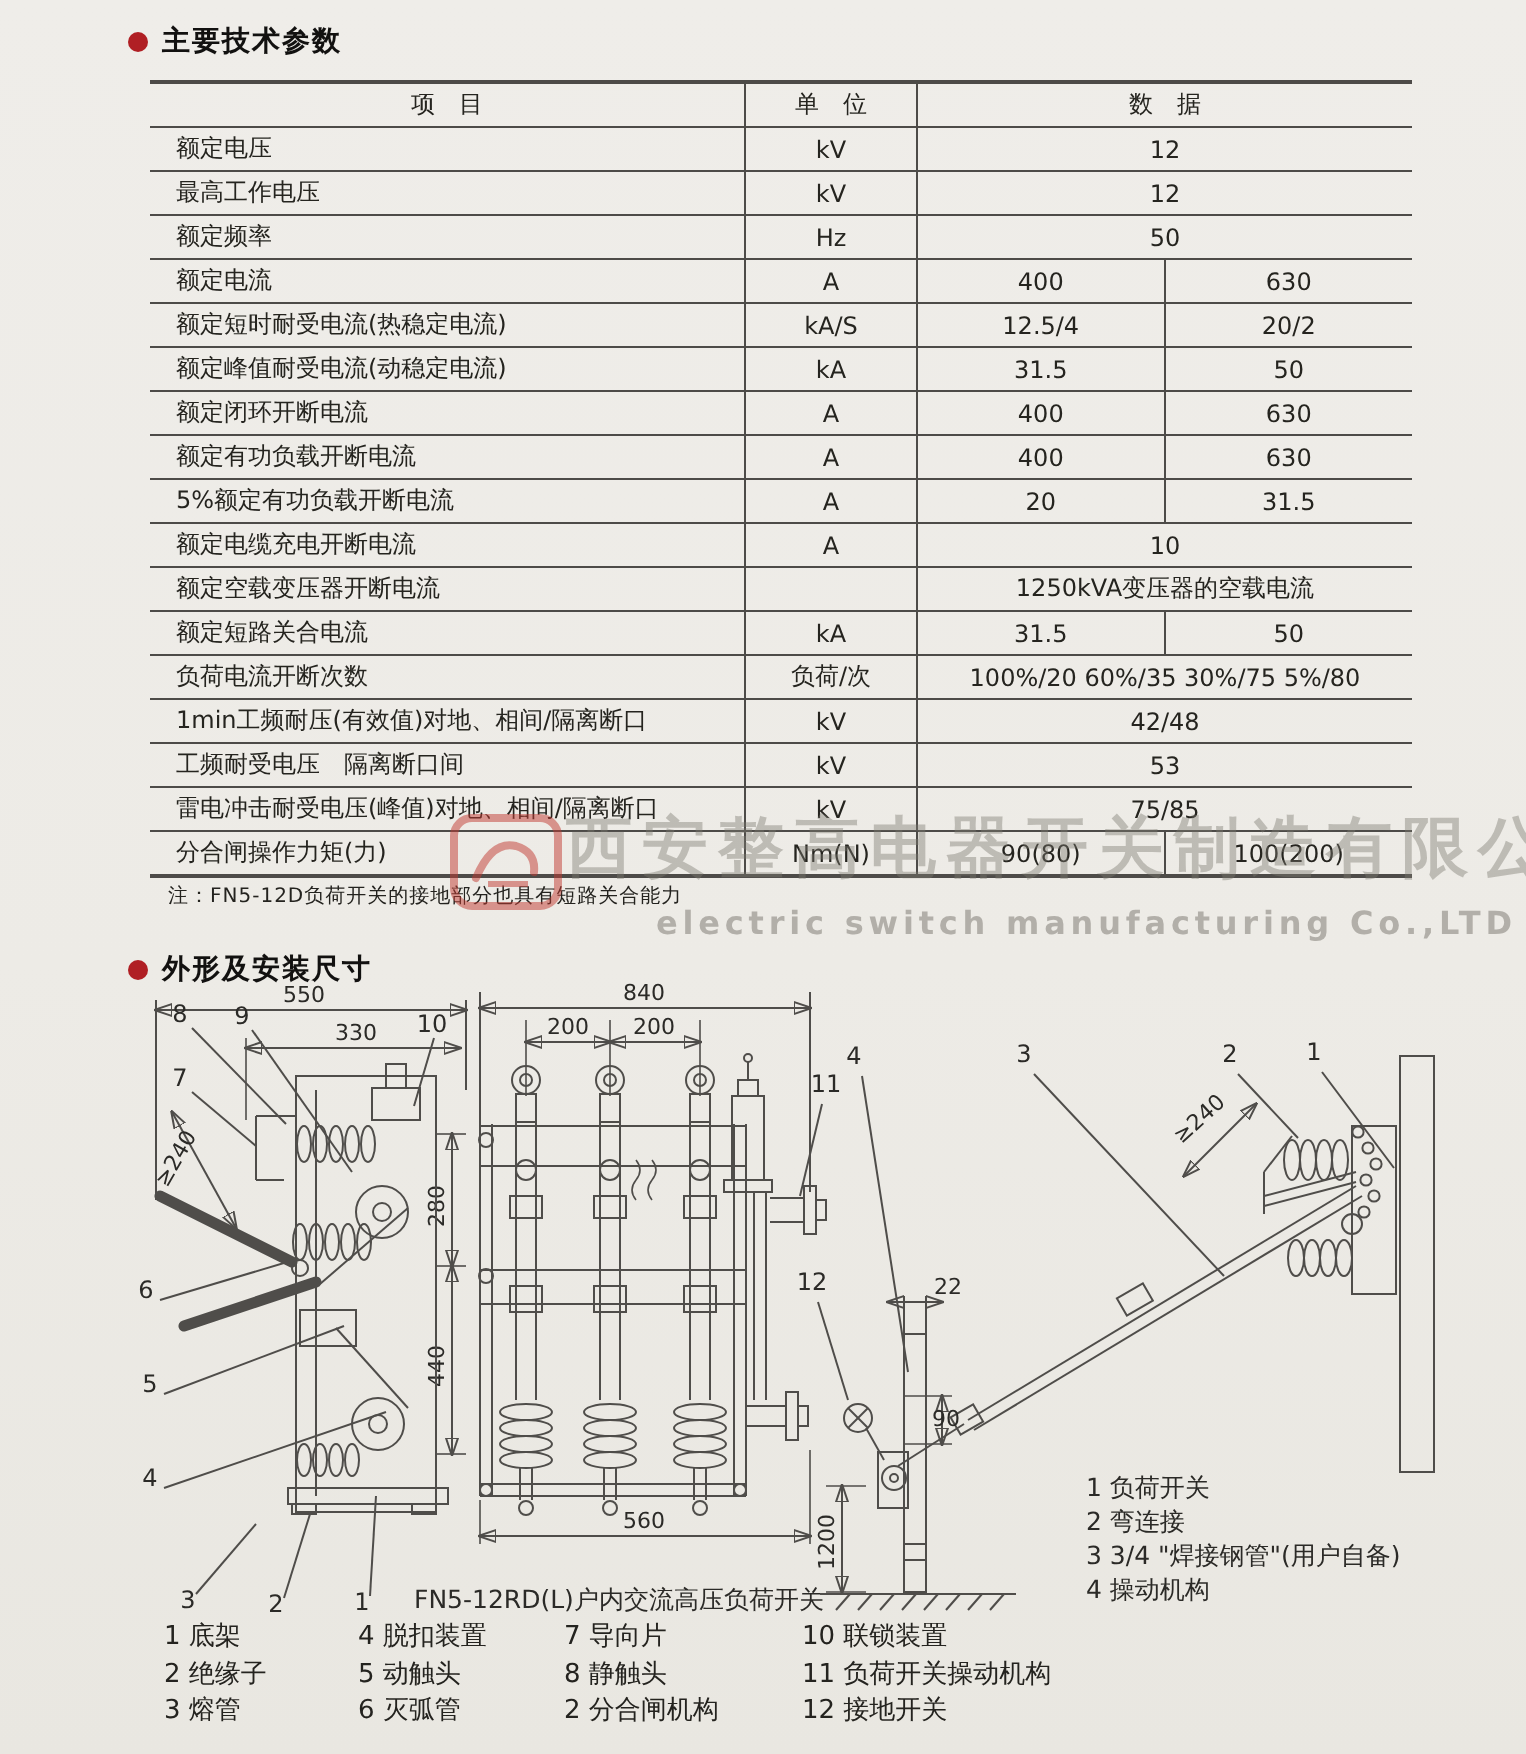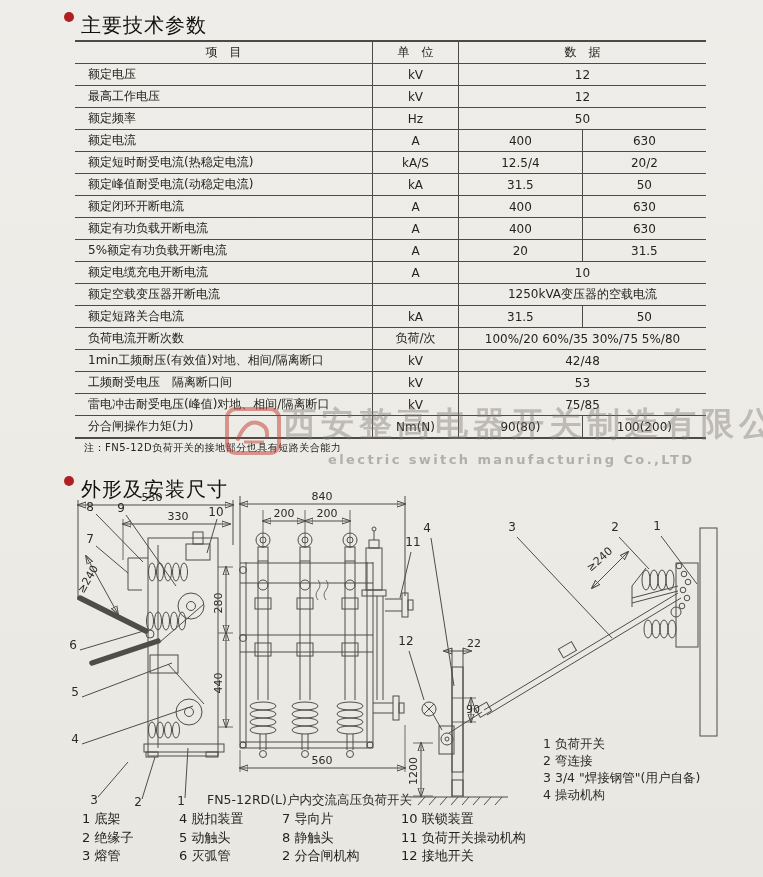--- a/index.html
+++ b/index.html
@@ -9,22 +9,22 @@
     --red:#b01f24;
     --paper:#edebe6;
   }
   html,body{margin:0;padding:0;}
   body{font-family:"DejaVu Sans","Liberation Sans",sans-serif;background:#d8d6d2;}
   .page{
     position:relative;width:763px;height:877px;margin:0 auto;
     background:linear-gradient(180deg,#efede9 0%,#edebe6 55%,#e9e7e1 100%);
     overflow:hidden;color:var(--txt);
   }
-  .sec-title{position:absolute;display:flex;font-weight:normal;
-    font-size:20px;letter-spacing:1px;color:#121110;}
+  .sec-title{position:absolute;display:flex;align-items:center;font-weight:bold;
+    font-size:14px;letter-spacing:1px;color:#121110;}
   .bullet{width:10px;height:10px;border-radius:50%;background:var(--red);
     display:inline-block;margin-right:7px;flex:0 0 auto;}
   
   table.params{
     position:absolute;left:75px;top:40px;width:631px;
     border-collapse:collapse;table-layout:fixed;
     font-size:12px;color:#25241f;border-top:2px solid var(--ln);
   }
   table.params td,table.params th{
     height:21px;padding:0;text-align:center;font-weight:normal;
@@ -35,21 +35,21 @@
     border-right:1px solid var(--ln);}
   .c-unit{width:85px;border-right:1px solid var(--ln);}
   .c-d{width:123px;}
   .split{border-right:1px solid var(--ln);}
   
   .note{position:absolute;left:84px;top:441px;font-size:10px;color:#24231f;letter-spacing:.5px;}
   
   .wm{position:absolute;pointer-events:none;}
   .wm-cn{left:283px;top:402px;font-size:33px;letter-spacing:5px;
     color:rgba(125,121,113,.42);font-weight:bold;white-space:nowrap;}
-  .wm-en{left:328px;top:452px;font-size:13px;letter-spacing:2.4px;
+  .wm-en{left:328px;top:452px;font-size:16px;letter-spacing:2.4px;
     color:rgba(130,126,118,.55);font-weight:bold;white-space:nowrap;}
   .wm-logo{left:224px;top:406px;width:58px;height:50px;opacity:.5;}
   
   svg.draw{position:absolute;left:55px;top:488px;}
   svg.draw text{font-family:"DejaVu Sans","Liberation Sans",sans-serif;
     font-size:11px;fill:#2b2a27;}
   svg.draw .co{font-size:12px;}
   svg.draw .cap{font-size:12.5px;}
   svg.draw line,svg.draw path,svg.draw rect,svg.draw circle,svg.draw ellipse{
     stroke:var(--draw);stroke-width:1;fill:none;}

